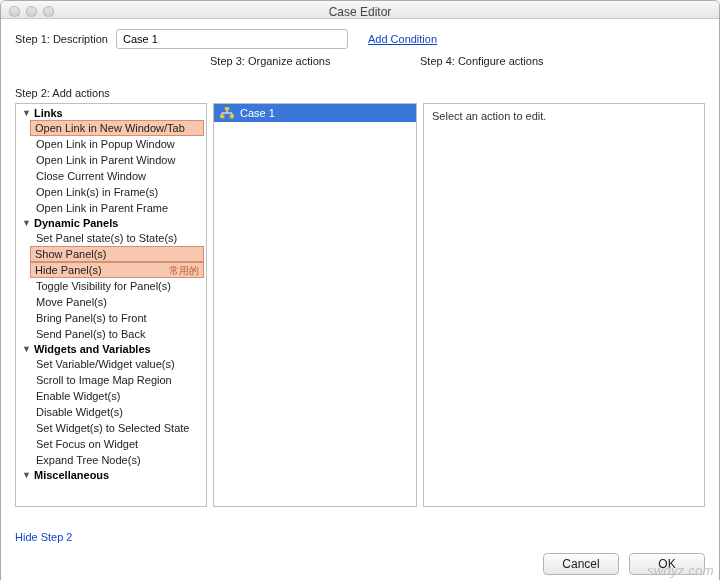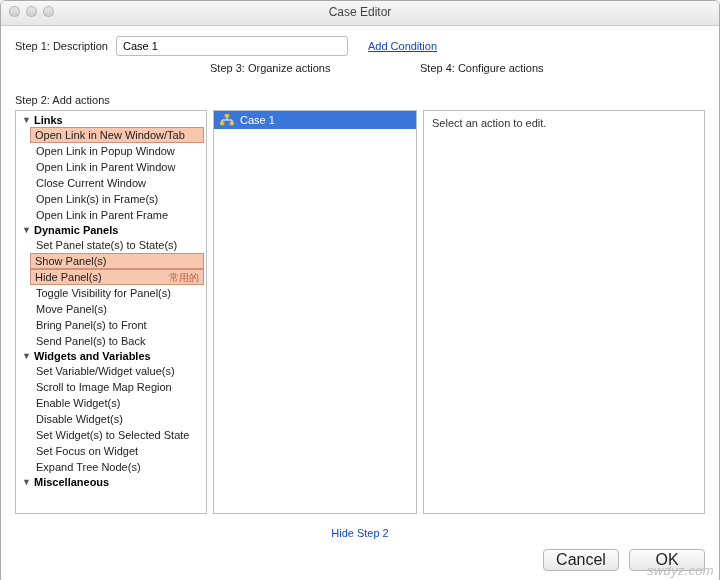--- a/index.html
+++ b/index.html
@@ -12,21 +12,21 @@
   }
   .window {
     width: 720px;
     border: 1px solid #aaa;
     border-radius: 6px;
     box-shadow: 0 6px 18px rgba(0,0,0,0.25);
     background: #fff;
     overflow: hidden;
   }
   .titlebar {
-    height: 25px;
+    height: 18px;
     background: linear-gradient(#f7f7f7, #e6e6e6);
     border-bottom: 1px solid #c9c9c9;
     position: relative;
     text-align: center;
     line-height: 22px;
     font-size: 12px;
     color: #444;
   }
   .traffic {
     position: absolute;
@@ -116,37 +116,36 @@
     color: #fff;
     height: 18px;
     padding: 0 6px;
     font-size: 11px;
     gap: 6px;
   }
   .case-icon svg { display: block; }
   .right-msg { padding: 6px 8px; color: #333; }
   .below-left {
     color: #1046c8;
-    margin-top: 13px;
-    text-align: center;
+    margin-top: 24px;
   }
   .buttons {
     display: flex;
     justify-content: flex-end;
     gap: 10px;
     margin-top: 10px;
   }
   .mac-btn {
     min-width: 76px;
     height: 22px;
     border: 1px solid #b5b5b5;
     border-radius: 4px;
     background: linear-gradient(#fdfdfd,#e8e8e8);
     box-shadow: inset 0 1px 0 #fff;
-    font-size: 16px;
+    font-size: 12px;
     line-height: 20px;
     text-align: center;
     color: #222;
     cursor: pointer;
   }
   .watermark {
     position: fixed;
     right: 6px;
     bottom: 2px;
     color: #bfbfbf;

